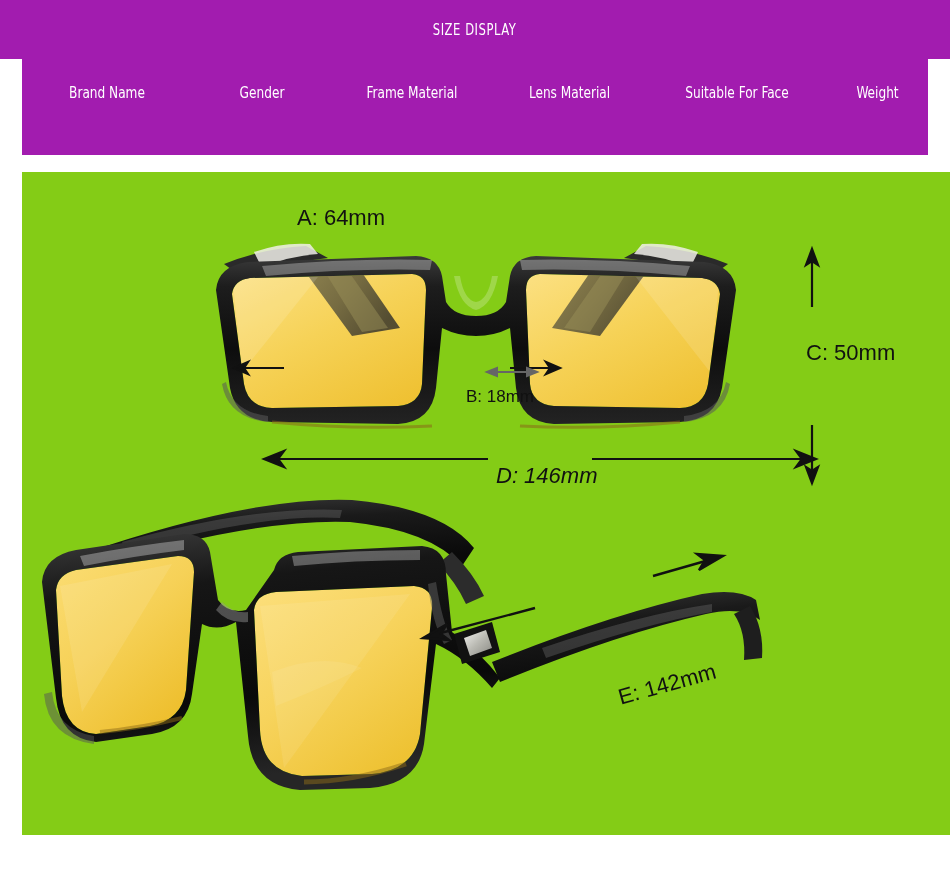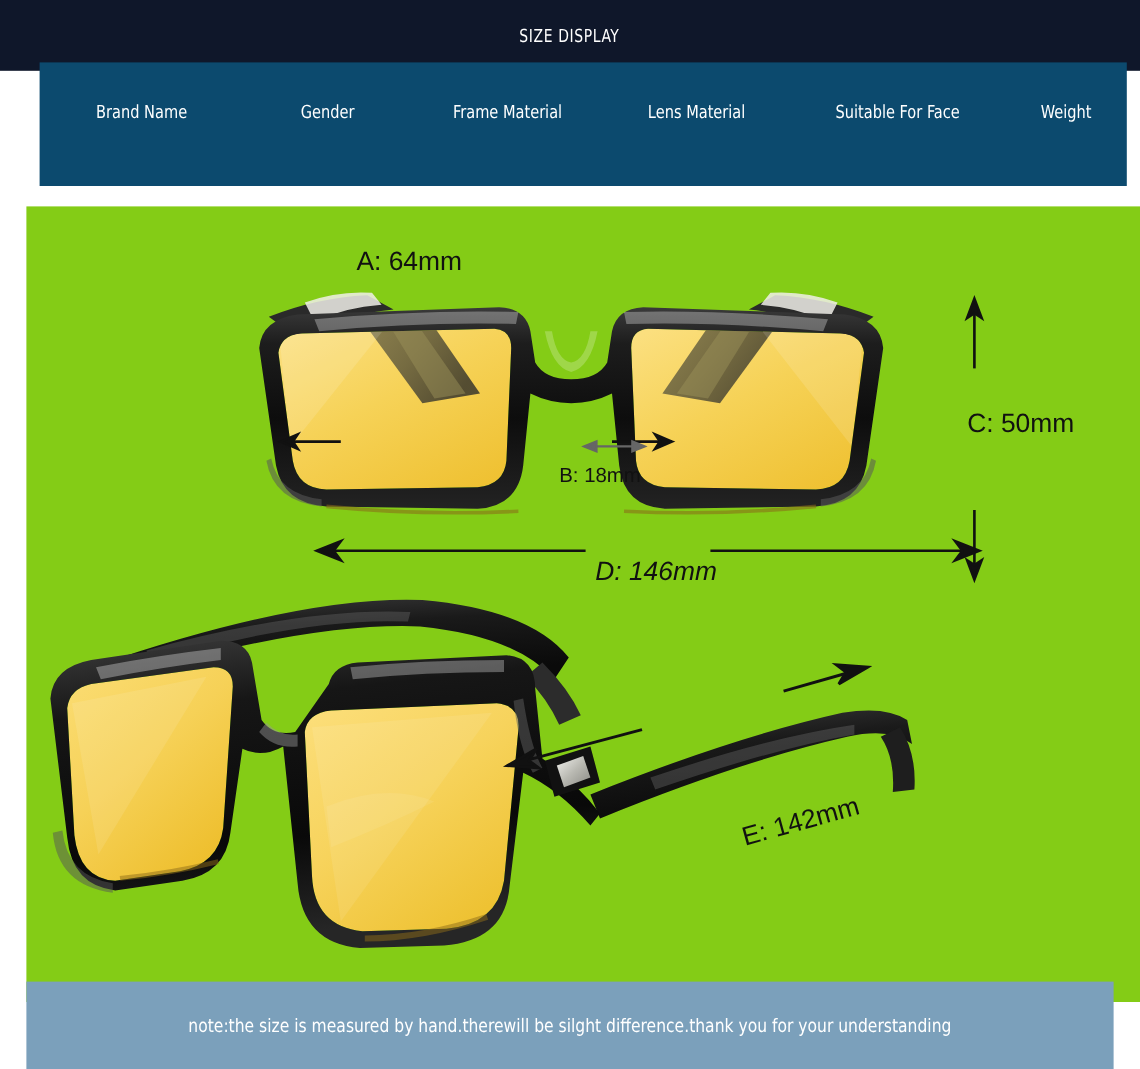--- a/index.html
+++ b/index.html
@@ -15,43 +15,42 @@
     width: 950px;
     height: 891px;
     background: #ffffff;
   }
 
   
   .header-bar {
     position: absolute;
     left: 0; top: 0;
     width: 950px; height: 59px;
-    background: #0f172a;
+    background: #a21caf;
     display: flex;
     align-items: center;
     justify-content: center;
   }
   .header-title {
     color: #ffffff;
     font-size: 15px;
     letter-spacing: 0.6px;
     font-family: "DejaVu Sans Condensed", "Liberation Sans Narrow", "Liberation Sans", sans-serif;
     transform: scaleX(0.86);
   }
 
   
   .spec-table {
     position: absolute;
     left: 22px; top: 52px;
     width: 906px; height: 103px;
-    background: #0c4a6e;
+    background: #a21caf;
     display: flex;
     flex-direction: column;
     justify-content: center;
-    margin-left: 11px;
   }
   .spec-row {
     display: flex;
     width: 100%;
   }
   .spec-row.head { margin-bottom: 22px; }
   .spec-cell {
     color: #ffffff;
     text-align: center;
     white-space: nowrap;
@@ -364,17 +363,14 @@
         <line x1="20" y1="92" x2="118" y2="66"></line>
         <path d="M6,96 L30,82 L24,92 L32,98 Z"></path>
         <line x1="236" y1="34" x2="292" y2="18"></line>
         <path d="M306,14 L282,28 L288,18 L280,12 Z"></path>
       </g>
     </svg>
     <div class="dim-label label-e">E: 142mm</div>
 
   </div>
 
-  <div class="footer-bar">
-    <div class="footer-note">note:the size is measured by hand.therewill be silght difference.thank you for your understanding</div>
-  </div>
 
 </div>
 
 </body></html>

